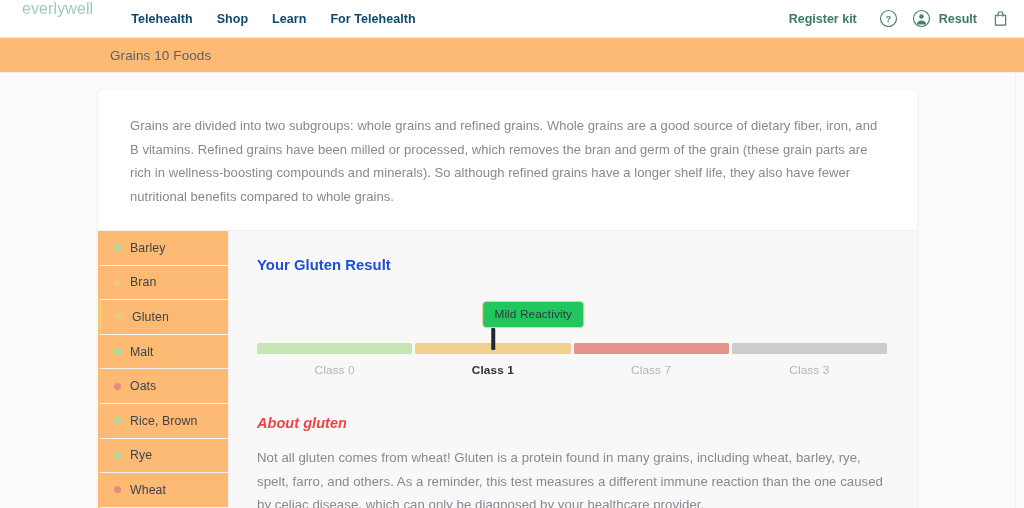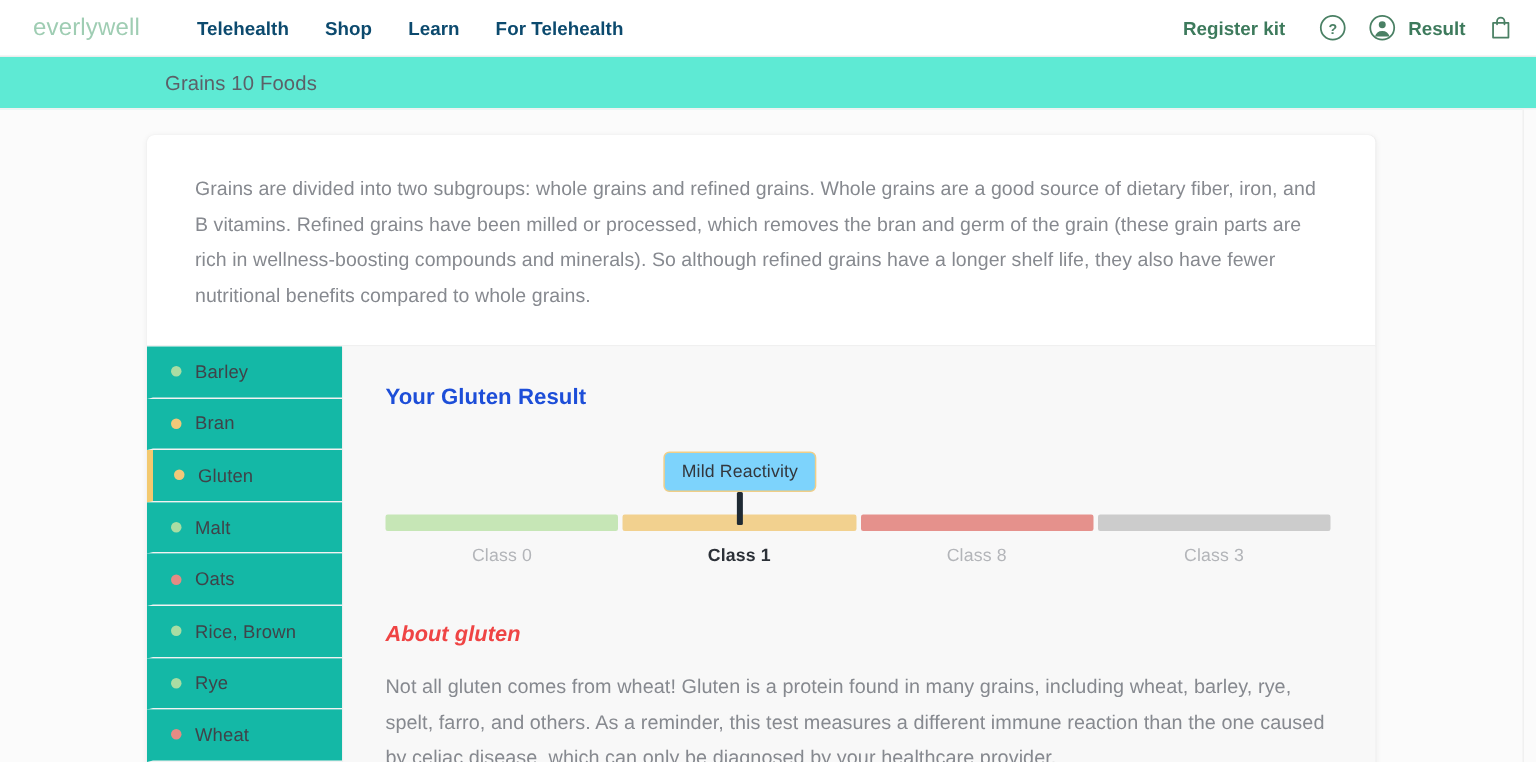--- a/index.html
+++ b/index.html
@@ -16,21 +16,20 @@
     color: #3f4349;
     -webkit-font-smoothing: antialiased;
   }
 
   
   .site-header {
     height: 38px;
     background: #ffffff;
     border-bottom: 1px solid #ececec;
     display: flex;
-    align-items: center;
     padding: 0 14px 0 22px;
     position: relative;
   }
 
   .brand-logo {
     font-size: 16px;
     letter-spacing: .1px;
     color: #9fcdb3;
     font-weight: 400;
     margin-right: 38px;
@@ -84,21 +83,21 @@
     font-weight: 700;
     color: #3d7a5c;
     white-space: nowrap;
     cursor: pointer;
     margin-left: -6px;
   }
 
   
   .breadcrumb-bar {
     height: 35px;
-    background: #5eead4;
+    background: #fdba74;
     display: flex;
     align-items: center;
     padding-left: 110px;
     border-bottom: 1px solid #f1f1f1;
   }
 
   .breadcrumb-title {
     font-size: 13.5px;
     color: #5c6068;
     font-weight: 400;
@@ -151,21 +150,21 @@
   }
 
   .food-item {
     height: 34.6px;
     display: flex;
     align-items: center;
     padding-left: 12px;
     border-bottom: 1px solid #f2f2f2;
     border-left: 4px solid transparent;
     cursor: pointer;
-    background: #14b8a6;
+    background: #fdba74;
   }
 
   .food-item.selected {
     border-left-color: #f3c96f;
     padding-left: 14px;
   }
 
   .food-dot {
     width: 7px;
     height: 7px;
@@ -205,30 +204,31 @@
   }
 
   .tooltip-row {
     position: relative;
     height: 42px;
   }
 
   .tooltip-bubble {
     position: absolute;
     transform: translateX(-50%);
-    background: #7dd3fc;
+    background: #22c55e;
     border: 1px solid #f0ce87;
     border-radius: 4px;
     padding: 5px 11px 6px 11px;
     font-size: 11.8px;
     font-weight: 400;
     color: #33373d;
     white-space: nowrap;
     top: 0;
     letter-spacing: .1px;
+    margin-left: 40px;
   }
 
   .marker-stem {
     position: absolute;
     width: 3.5px;
     height: 22px;
     background: #1f2a33;
     border-radius: 1px;
     transform: translateX(-50%);
     top: 27px;
@@ -403,21 +403,21 @@
           <div class="scale-bar">
             <span class="scale-seg" style="background: rgb(198, 230, 182);"></span>
             <span class="scale-seg" style="background: rgb(242, 209, 143);"></span>
             <span class="scale-seg" style="background: rgb(229, 145, 140);"></span>
             <span class="scale-seg" style="background: rgb(204, 204, 204);"></span>
           </div>
 
           <div class="scale-labels">
             <span class="scale-label">Class 0</span>
             <span class="scale-label active">Class 1</span>
-            <span class="scale-label">Class 8</span>
+            <span class="scale-label">Class 7</span>
             <span class="scale-label">Class 3</span>
           </div>
         </div>
 
         <div class="about-block">
           <h3 class="about-heading">About gluten</h3>
           <p class="about-text">Not all gluten comes from wheat! Gluten is a protein found in many grains, including wheat, barley, rye, spelt, farro, and others. As a reminder, this test measures a different immune reaction than the one caused by celiac disease, which can only be diagnosed by your healthcare provider.</p>
         </div>
 
       </div>

